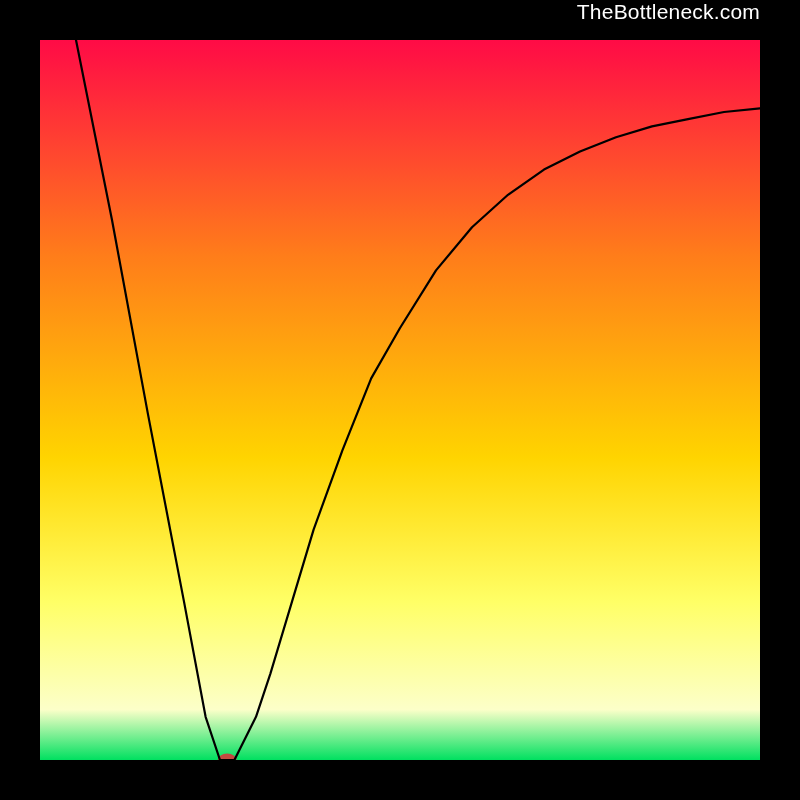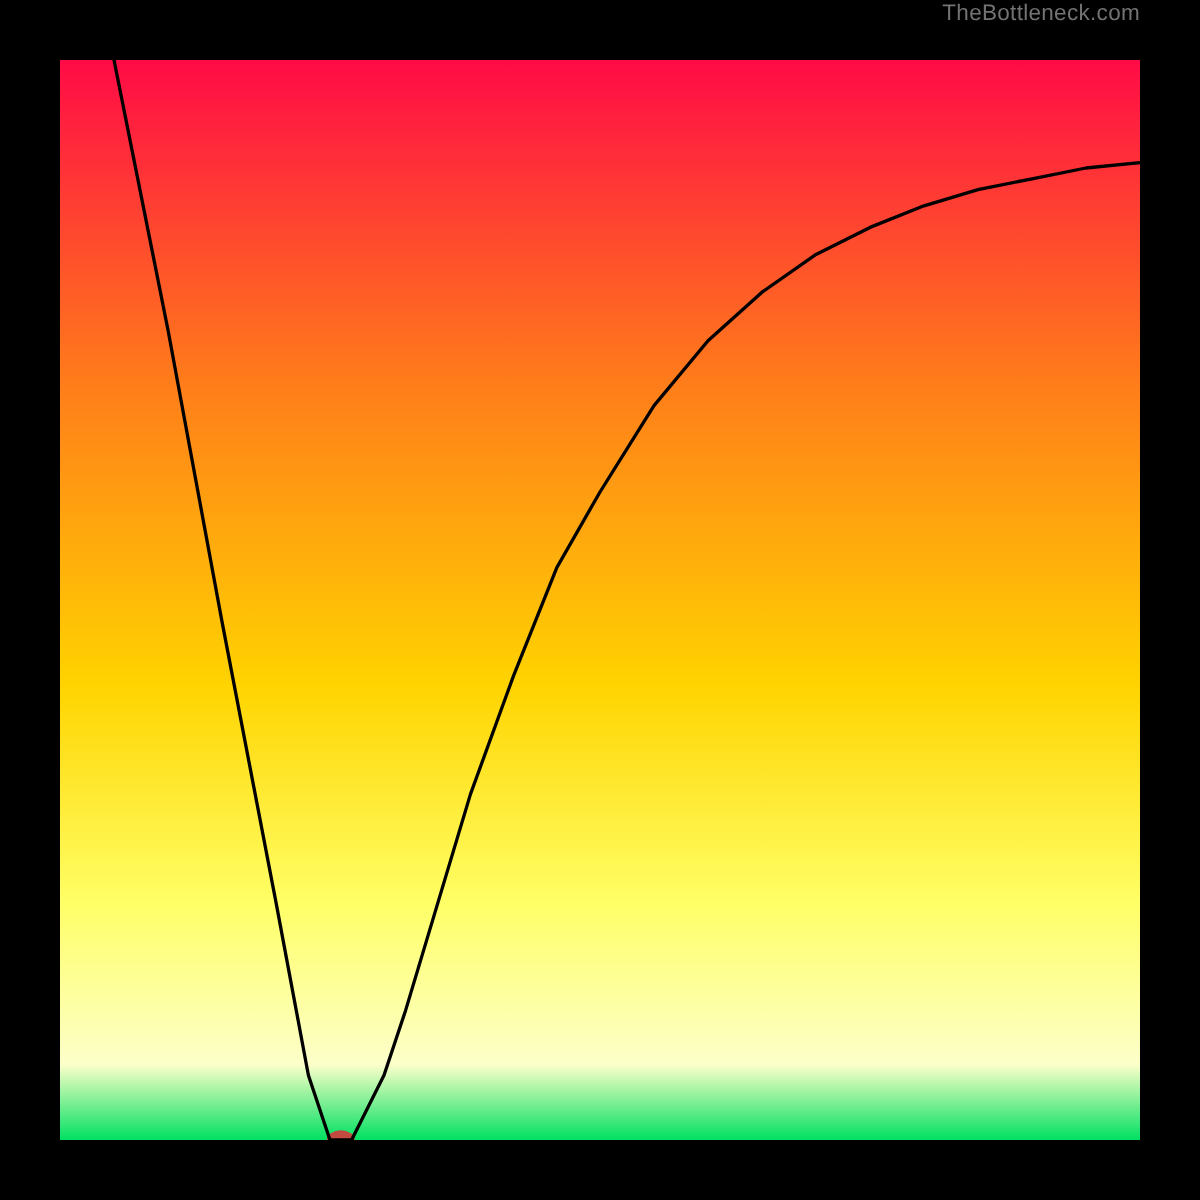--- a/index.html
+++ b/index.html
@@ -28,22 +28,22 @@
   }
   svg {
     display: block;
     width: 100%;
     height: 100%;
   }
   .watermark {
     position: absolute;
     top: 0px;
     right: 40px;
-    color: #737373;
-    font-size: 15px;
+    color: #ffffff;
+    font-size: 21px;
     font-weight: 400;
     letter-spacing: 0.2px;
     user-select: none;
     z-index: 5;
   }
 </style>
 </head>
 <body>
 
 <div class="frame">

